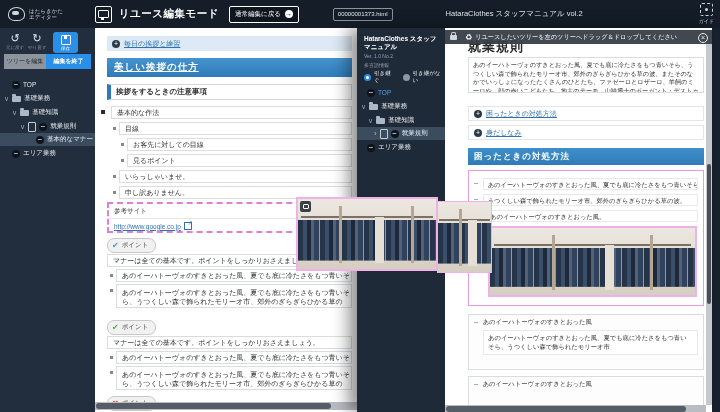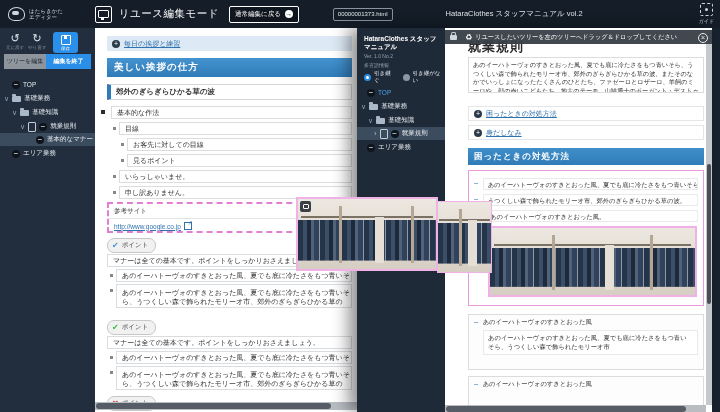--- a/index.html
+++ b/index.html
@@ -7,21 +7,21 @@
        font-family:"Liberation Sans","DejaVu Sans",sans-serif;color:#333;}
   .abs{position:absolute;}
   
   .hdr{left:0;top:0;width:720px;height:28px;background:#141d28;display:flex;align-items:center;}
   .logo-ic{width:15px;height:12px;border:1px solid #cfd6dd;border-radius:50% 50% 40% 40%;position:relative;}
   .logo-ic::after{content:"";position:absolute;left:3px;top:3px;width:7px;height:4px;background:#cfd6dd;border-radius:2px;}
   .logo-txt{font-size:5.5px;line-height:6.5px;color:#cfd6dd;margin-left:4px;}
   .mon-box{width:15px;height:15px;border:1px solid #fff;border-radius:2px;display:flex;align-items:center;justify-content:center;}
   .mon{width:9px;height:6px;border:1px solid #fff;border-radius:1px;position:relative;}
   .mon::after{content:"";position:absolute;left:2px;bottom:-3px;width:3px;height:2px;background:#fff;}
-  .mode-title{color:#fff;font-size:10.5px;font-weight:normal;margin-left:7px;letter-spacing:.5px;}
+  .mode-title{color:#fff;font-size:10.5px;font-weight:bold;margin-left:7px;letter-spacing:.5px;}
   .back-btn{margin-left:10px;height:15px;border:1px solid #fff;border-radius:2px;background:#10161f;
             color:#fff;font-size:6.5px;display:flex;align-items:center;padding:0 5px;gap:4px;}
   .back-arrow{width:8px;height:8px;border-radius:50%;background:#fff;color:#10161f;font-size:7px;line-height:8px;text-align:center;font-weight:bold;}
   .back-arrow::before{content:"→";}
   .file-badge{margin-left:34px;height:11px;border:1px solid #8a949f;border-radius:2px;color:#e3e8ed;
               font-size:6px;display:flex;align-items:center;padding:0 4px;}
   .hdr-doc{color:#dfe5eb;font-size:7.5px;margin-left:9px;padding-left:44px;}
   .guide{position:absolute;right:6px;top:3px;display:flex;flex-direction:column;align-items:center;}
   .guide-ic{width:11px;height:11px;border:1px dashed #cfd6dd;border-radius:2px;position:relative;}
   .guide-ic::after{content:"";position:absolute;left:4px;top:4px;width:3px;height:3px;background:#cfd6dd;border-radius:50%;}
@@ -203,22 +203,22 @@
       <span class="mc"></span>
       <span>エリア業務</span>
     </div>
   </div>
 
   <div class="abs cpanel">
     <div class="rowlink" style="top:8px;">
       <span class="pc"></span>
       <span class="bluelink">毎日の挨拶と練習</span>
     </div>
-    <div class="h1bar" style="top:30px;">美しい挨拶の仕方</div>
-    <div class="h2box" style="top:56px;">郊外のぎらぎらひかる草の波</div>
+    <div class="h1bar" style="top:30px;text-decoration:underline;">美しい挨拶の仕方</div>
+    <div class="h2box" style="top:56px;">挨拶をするときの注意事項</div>
 
     <span class="bullet" style="left:6px;top:82px;"></span>
     <div class="libox" style="left:16px;top:78px;width:241px;">基本的な作法</div>
     <span class="bullet sm" style="left:18px;top:99px;"></span>
     <div class="libox" style="left:24px;top:94px;width:233px;">目線</div>
     <span class="bullet sm" style="left:26px;top:115px;"></span>
     <div class="libox" style="left:32px;top:110px;width:225px;">お客先に対しての目線</div>
     <span class="bullet sm" style="left:26px;top:131px;"></span>
     <div class="libox" style="left:32px;top:126px;width:225px;">見るポイント</div>
     <span class="bullet sm" style="left:18px;top:147px;"></span>

